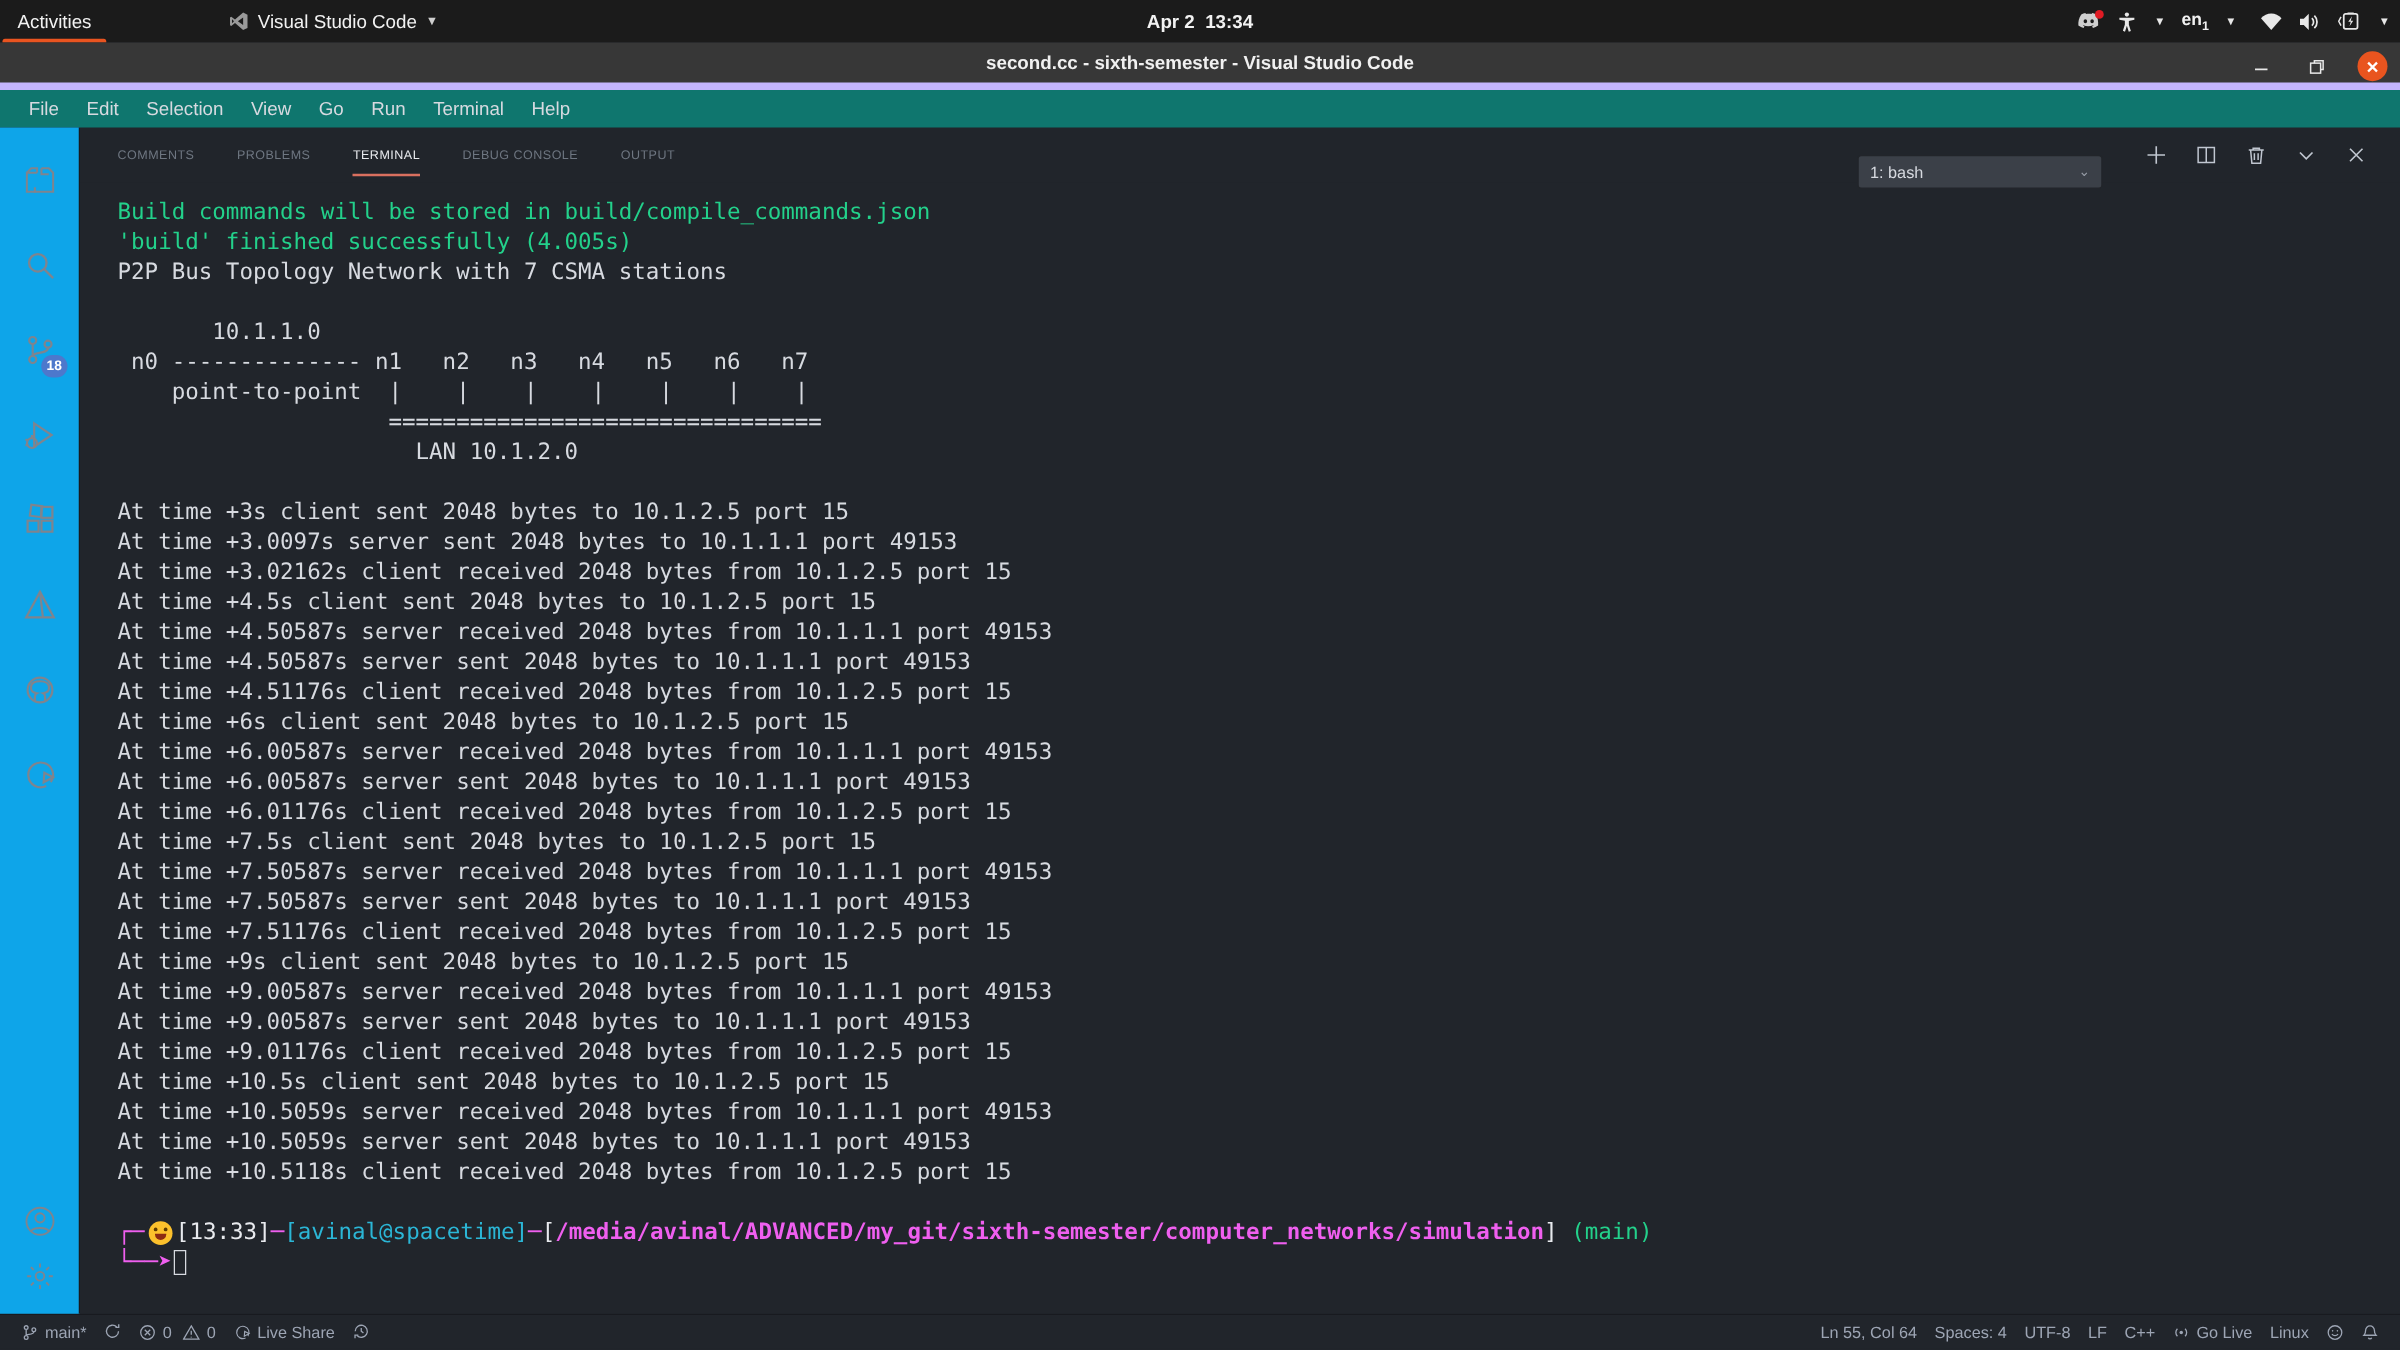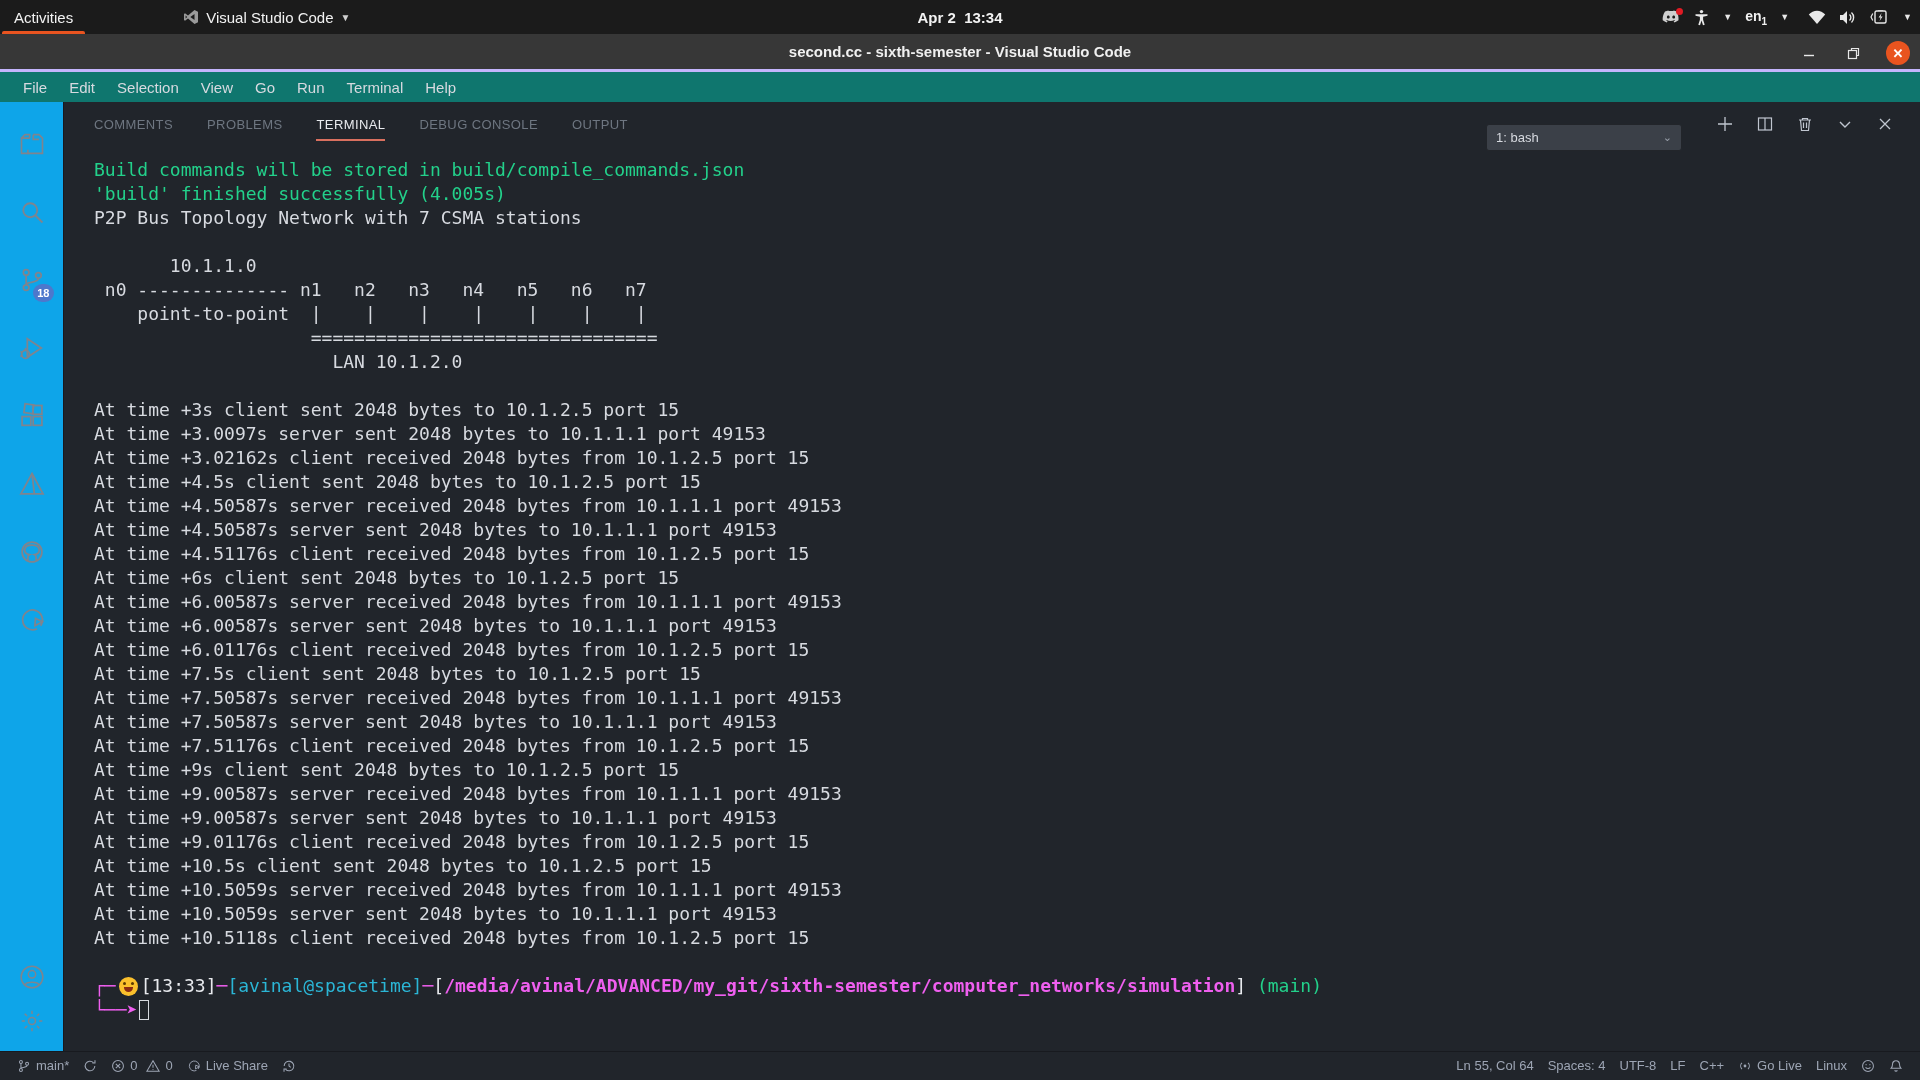--- a/index.html
+++ b/index.html
@@ -19,21 +19,21 @@
     display:flex; align-items:center; white-space:pre; font-weight:700; font-size:15px; }
   .tray { position:absolute; right:8px; top:0; height:34px; display:flex; align-items:center; gap:13px; }
   .tray .caret { font-size:9px; color:#e8e8e8; }
   .kbd-layout { font-weight:700; font-size:14px; }
   .kbd-layout sub { font-size:10px; }
   .discord-wrap { position:relative; }
   .red-dot { position:absolute; top:-2px; right:-3px; width:7px; height:7px; border-radius:50%;
     background:#e01b24; }
 
   
-  .titlebar { height:38px; background:#373737; border-bottom:3px solid #c4b5fd; position:relative;
+  .titlebar { height:38px; background:#373737; border-bottom:6px solid #c4b5fd; position:relative;
     display:flex; align-items:center; }
   .titlebar .title { position:absolute; left:0; right:0; text-align:center; color:#f0f0f0;
     font-weight:700; font-size:15px; }
   .win-controls { position:absolute; right:10px; top:0; height:38px; display:flex;
     align-items:center; gap:22px; }
   .win-btn { width:22px; height:22px; display:flex; align-items:center; justify-content:center;
     color:#e8e8e8; cursor:pointer; }
   .win-close { width:24px; height:24px; border-radius:50%; background:var(--c-close_orange,#e95420);
     color:#fff; font-size:13px; font-weight:700; display:flex; align-items:center; justify-content:center; }
 
@@ -53,21 +53,21 @@
     border-radius:10px; background:var(--c-badge_blue,#4d78cc); color:#fff; font-size:11px; font-weight:700;
     display:flex; align-items:center; justify-content:center; }
   .ab-spacer { flex:1; }
   .ab-bottom { width:64px; height:44px; display:flex; align-items:center; justify-content:center;
     cursor:pointer; color:#7f848e; }
 
   .content-col { flex:1; display:flex; flex-direction:column; min-width:0; }
 
   
   .paneltabs { height:44px; display:flex; align-items:center; padding-left:30px; position:relative; }
-  .ptab { text-transform:uppercase; font-size:13px; letter-spacing:.4px; color:#6e7681;
+  .ptab { text-transform:uppercase; font-size:10px; letter-spacing:.4px; color:#6e7681;
     margin-right:34px; height:44px; display:flex; align-items:center; position:relative; cursor:pointer; }
   .ptab.active { color:#e8eaee; }
   .ptab.active::after { content:""; position:absolute; left:0; right:0; bottom:5px; height:2px;
     background:var(--c-tab_accent,#d9705f); }
   .panel-actions { position:absolute; right:22px; top:0; height:44px; display:flex; align-items:center; gap:14px; }
   .term-select { width:196px; height:27px; background:#3b4048; border:1px solid #22252a; border-radius:3px;
     color:#d7dae0; font-size:13px; display:flex; align-items:center; padding:0 9px; margin-right:16px; cursor:pointer;margin-top:27px; }
   .term-select .sel-label { flex:1; }
   .term-select .sel-caret { color:#9aa0aa; font-size:11px; }
   .panel-icon { width:26px; height:26px; display:flex; align-items:center; justify-content:center;
@@ -92,21 +92,21 @@
   .emoji-face::after { content:""; position:absolute; left:5px; top:10px; width:9px; height:5px;
     border-radius:0 0 9px 9px; background:#8c2b12; }
   .cursor-block { display:inline-block; width:10px; height:20px; border:1.5px solid #d7dae0;
     margin-left:2px; vertical-align:-4px; }
 
   
   .statusbar { height:28px; background:#21252b; border-top:1px solid #181a1f; display:flex;
     align-items:center; color:#9da5b4; font-size:13px; padding:0 10px; }
   .sb-item { display:flex; align-items:center; gap:5px; padding:0 7px; height:100%; cursor:pointer; }
   .sb-item svg { stroke:#9da5b4; }
-  .sb-left { display:flex; align-items:center; }
+  .sb-left { display:flex; }
   .sb-right { margin-left:auto; display:flex; align-items:center; }
 </style>
 </head>
 <body>
 
 <div class="desktop-bar">
   <div class="activities">
     <span>Activities</span>
     <span class="underline"></span>
   </div>

